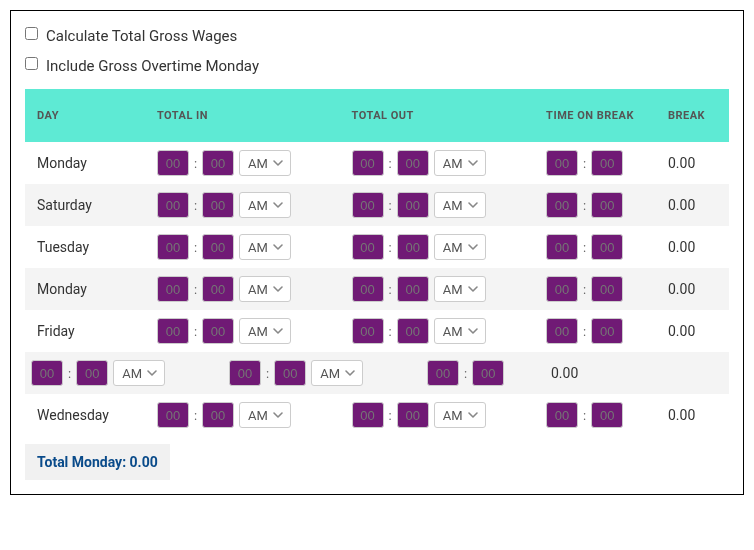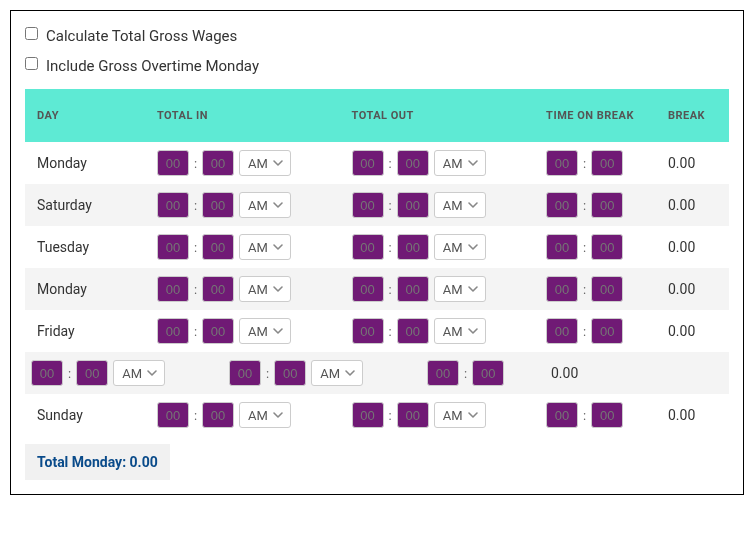--- a/index.html
+++ b/index.html
@@ -326,21 +326,21 @@
             </div>
           </div>
           <div class="break-cell">
             <input class="num-input" placeholder="00" style="">
             <span class="colon">:</span>
             <input class="num-input" placeholder="00" style="">
           </div>
           <div class="total-cell">0.00</div>
         </div>
         <div class="row">
-          <div class="day-label">Sunday</div>
+          <div class="day-label">Wednesday</div>
           <div class="time-cell">
             <input class="num-input" placeholder="00" style="">
             <span class="colon">:</span>
             <input class="num-input" placeholder="00" style="">
             <div class="ampm">
               <span>AM</span>
               <span class="chev">
                 <svg width="12" height="12" viewBox="0 0 12 12">
                   <path d="M2 4 L6 8 L10 4" stroke="#888" stroke-width="1.6" fill="none" stroke-linecap="round" stroke-linejoin="round"></path>
                 </svg>

